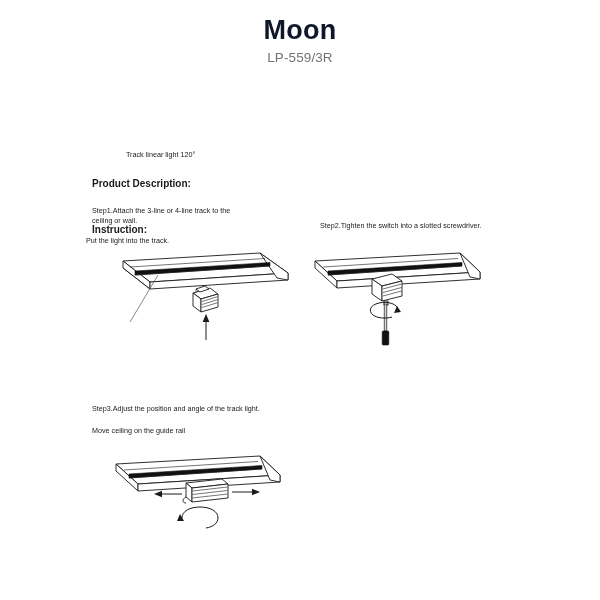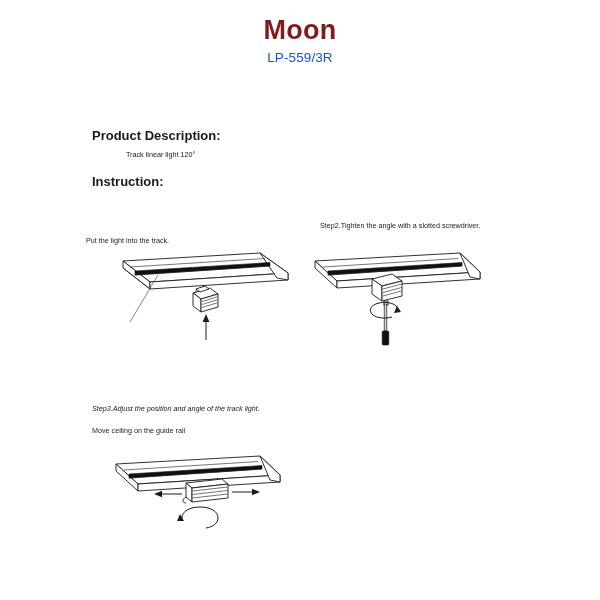--- a/index.html
+++ b/index.html
@@ -28,51 +28,51 @@
     left: 0;
     top: 14px;
     width: 600px;
     text-align: center;
   }
   .brand-title {
     font-size: 27px;
     line-height: 32px;
     font-weight: 600;
     letter-spacing: 0.2px;
-    color: #7f1d1d;
+    color: #0f172a;
     margin: 0;
   }
   .model-line {
     font-size: 13.5px;
     line-height: 17px;
     font-weight: 400;
-    color: #1d4ed8;
+    color: #737373;
     margin: 0;
     letter-spacing: 0.1px;
   }
   .model-line.first { margin-top: 3px; }
 
   
   .txt {
     position: absolute;
     font-size: 7.2px;
     line-height: 10px;
     color: #1a1a1a;
     white-space: pre-line;
   }
-  .txt.bold { font-weight: 700; font-size: 13px; }
+  .txt.bold { font-weight: 700; font-size: 10px; margin-top: 48px; }
 
   #product-desc-heading { left: 92px; top: 131px; }
   #product-desc-value   { left: 94px; top: 150px; margin-left: 32px; }
   #instruction-heading  { left: 92px; top: 177px; }
 
   #step1-text { left: 92px; top: 206px; width: 160px; }
   #step1-sub  { left: 86px; top: 236px; }
   #step2-text { left: 320px; top: 221px; width: 200px; }
-  #step3-text { left: 92px; top: 404px; width: 210px; font-style: italic; }
+  #step3-text { left: 92px; top: 404px; width: 210px; }
   #step3-sub  { left: 92px; top: 426px; }
 
   
   .figure {
     position: absolute;
   }
   #figure-step1 { left: 110px; top: 252px; }
   #figure-step2 { left: 310px; top: 248px; }
   #figure-step3 { left: 110px; top: 450px; }
 
@@ -94,23 +94,24 @@
   <div class="header">
     <div class="brand-title">Moon</div>
     <div class="model-line first">LP-559/3R</div>
   </div>
 
   <div class="txt bold" id="product-desc-heading">Product Description:</div>
   <div class="txt" id="product-desc-value">Track linear light 120°</div>
 
   <div class="txt bold" id="instruction-heading">Instruction:</div>
 
+  <div class="txt" id="step1-text">Step1.Attach the 3-line or 4-line track to the ceiling or wall.</div>
   <div class="txt" id="step1-sub">Put the light into the track.</div>
 
-  <div class="txt" id="step2-text">Step2.Tighten the angle with a slotted screwdriver.</div>
+  <div class="txt" id="step2-text">Step2.Tighten the switch into a slotted screwdriver.</div>
 
   <div class="txt" id="step3-text">Step3.Adjust the position and angle of the track light.</div>
   <div class="txt" id="step3-sub">Move ceiling on the guide rail</div>
 
   <div class="figure" id="figure-step1">
     <svg width="195" height="95" viewBox="0 0 195 95">
 
       <g>
 
         <polygon class="fill-white" points="13,9 150,1 178,21 40,30"></polygon>

